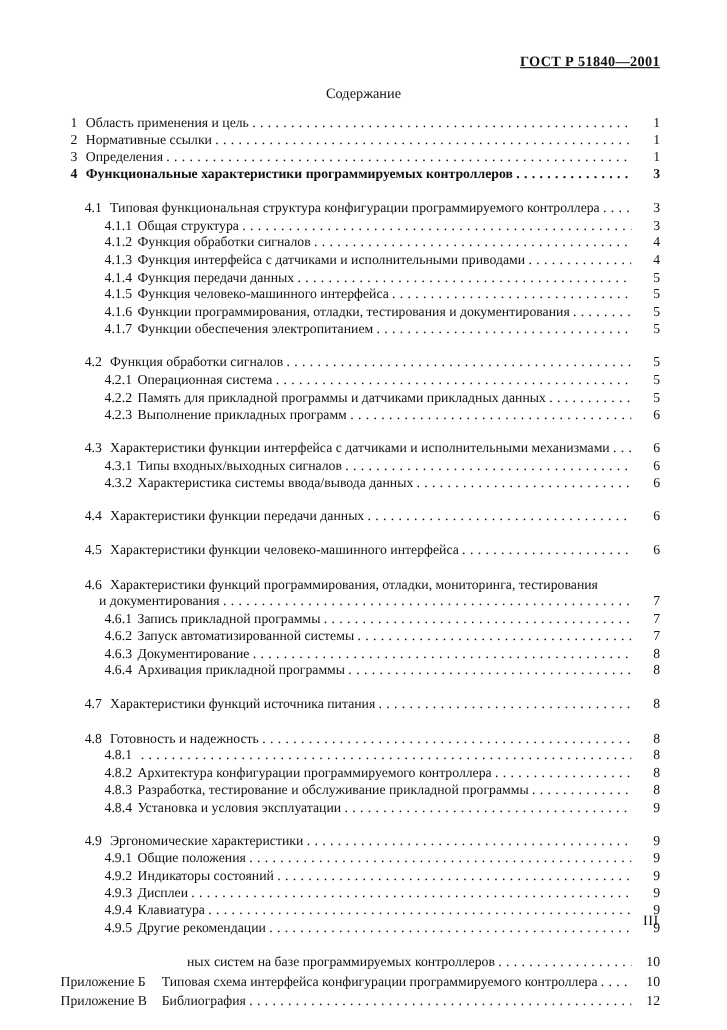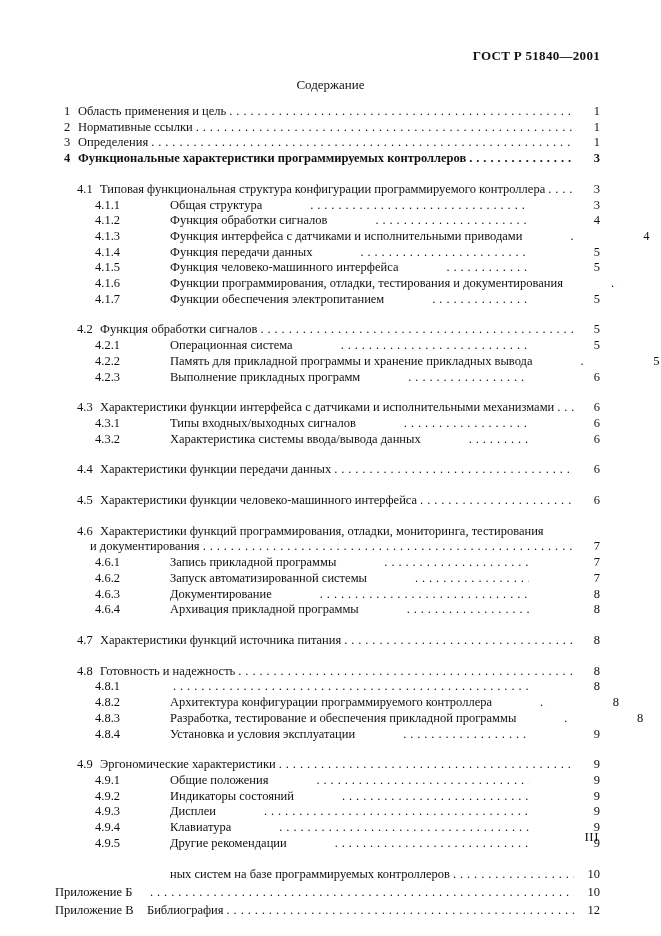--- a/index.html
+++ b/index.html
@@ -12,20 +12,21 @@
     font-family: "Liberation Serif", "DejaVu Serif", serif;
     overflow: hidden;
   }
   .doc-header {
     position: absolute;
     top: 48px;
     right: 61px;
     font-size: 13px;
     font-weight: bold;
     letter-spacing: 0.3px;
+    text-decoration: underline;
   }
   .doc-title {
     position: absolute;
     top: 77px;
     left: 0;
     width: 100%;
     text-align: center;
     font-size: 13px;
   }
   .toc {
@@ -37,21 +38,21 @@
   }
   .toc-row {
     display: flex;
     align-items: baseline;
     line-height: 15.7px;
     white-space: nowrap;
   }
   .toc-row.bold { font-weight: bold; }
   .toc-row.level1 { margin-left: 64px; }
   .toc-row.level2 { margin-left: 77px; margin-top: 15px; }
-  .toc-row.level3 { margin-left: 95px; gap: 45px; }
+  .toc-row.level3 { margin-left: 95px; }
   .toc-row.cont   { margin-left: 90px; align-items: flex-end; }
   .toc-row.appendix { margin-left: 55px; margin-top: 2px; }
   .toc-row.appendix-cont { margin-left: 170px; margin-top: 16px; }
   .num { flex: 0 0 auto; display: inline-block; }
   .level1 > .num { width: 14px; }
   .level2 > .num { width: 23px; }
   .level3 > .num { width: 30px; }
   .appendix > .num { width: 92px; }
   .title { flex: 0 0 auto; }
   .leader {
@@ -168,21 +169,21 @@
     <span class="pageno">5</span>
   </div>
       <div class="toc-row level3">
     <span class="num">4.2.1</span>
     <span class="title">Операционная система</span>
     <span class="leader"></span>
     <span class="pageno">5</span>
   </div>
       <div class="toc-row level3">
     <span class="num">4.2.2</span>
-    <span class="title">Память для прикладной программы и хранение прикладных вывода</span>
+    <span class="title">Память для прикладной программы и датчиками прикладных данных</span>
     <span class="leader"></span>
     <span class="pageno">5</span>
   </div>
       <div class="toc-row level3">
     <span class="num">4.2.3</span>
     <span class="title">Выполнение прикладных программ</span>
     <span class="leader"></span>
     <span class="pageno">6</span>
   </div>
       <div class="toc-row level2">
@@ -268,21 +269,21 @@
     <span class="pageno">8</span>
   </div>
       <div class="toc-row level3">
     <span class="num">4.8.2</span>
     <span class="title">Архитектура конфигурации программируемого контроллера</span>
     <span class="leader"></span>
     <span class="pageno">8</span>
   </div>
       <div class="toc-row level3">
     <span class="num">4.8.3</span>
-    <span class="title">Разработка, тестирование и обеспечения прикладной программы</span>
+    <span class="title">Разработка, тестирование и обслуживание прикладной программы</span>
     <span class="leader"></span>
     <span class="pageno">8</span>
   </div>
       <div class="toc-row level3">
     <span class="num">4.8.4</span>
     <span class="title">Установка и условия эксплуатации</span>
     <span class="leader"></span>
     <span class="pageno">9</span>
   </div>
       <div class="toc-row level2">
@@ -322,20 +323,21 @@
     <span class="pageno">9</span>
   </div>
       <div class="toc-row appendix-cont">
     <span class="num"></span>
     <span class="title">ных систем на базе программируемых контроллеров</span>
     <span class="leader"></span>
     <span class="pageno">10</span>
   </div>
       <div class="toc-row appendix">
     <span class="num">Приложение Б</span>
+    <span class="title">Типовая схема интерфейса конфигурации программируемого контроллера</span>
     <span class="leader"></span>
     <span class="pageno">10</span>
   </div>
       <div class="toc-row appendix">
     <span class="num">Приложение В</span>
     <span class="title">Библиография</span>
     <span class="leader"></span>
     <span class="pageno">12</span>
   </div>
     </div>

